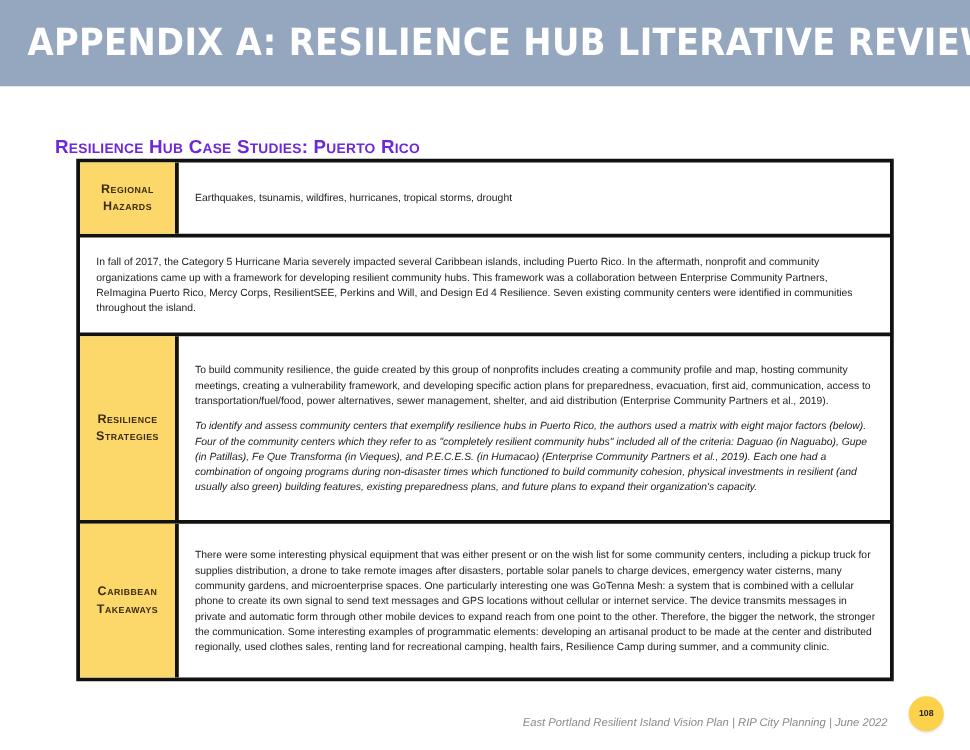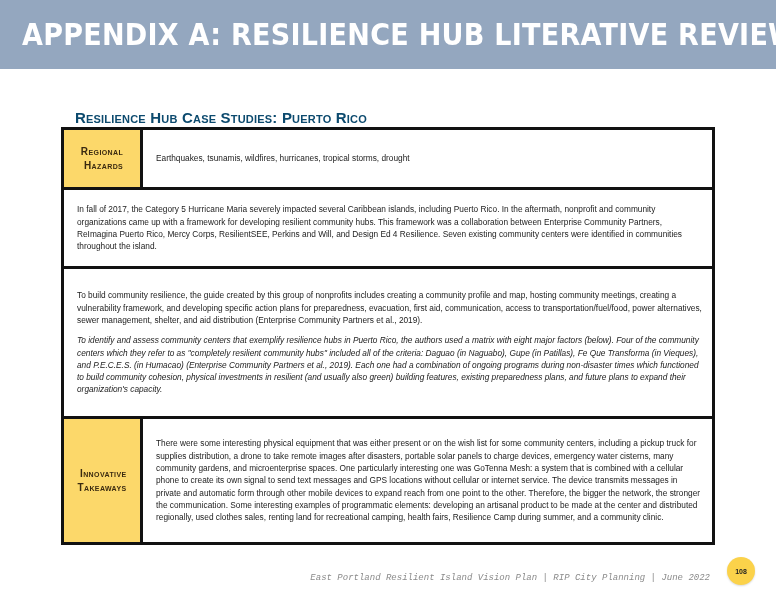--- a/index.html
+++ b/index.html
@@ -17,26 +17,26 @@
       font-weight: bold;
       font-size: 30px;
       letter-spacing: 0.3px;
       color: #ffffff;
       transform: scaleX(0.9);
       transform-origin: left center;
       white-space: nowrap;
     }
 
     .section-title {
-      position: absolute; left: 75px; top: 109px;
+      position: absolute; left: 44px; top: 109px;
       font-family: "Liberation Sans", sans-serif;
       font-weight: bold;
       font-variant: small-caps;
       font-size: 15px;
-      color: #0c4a6e;
+      color: #6d28d9;
       letter-spacing: 0.2px;
       white-space: nowrap;
     }
 
     .table {
       position: absolute; left: 61px; top: 127px; width: 654px; height: 418px;
       border: 3px solid #111;
       display: flex; flex-direction: column;
       background: #fff;
     }
@@ -58,36 +58,35 @@
     }
     .label-cell span {
       font-family: "Liberation Sans", sans-serif;
       font-weight: bold;
       font-variant: small-caps;
       font-size: 10px;
       line-height: 14px;
       color: #3a2a10;
       letter-spacing: 0.4px;
       white-space: pre-line;
-      text-align: right;
     }
     .content-cell {
       flex: 1;
       padding: 0 10px 0 13px;
       display: flex; flex-direction: column; justify-content: center;
       font-family: "Liberation Sans", sans-serif;
       font-size: 8.3px;
       line-height: 12.3px;
       color: #222;
     }
     .content-cell p + p { margin-top: 8px; font-style: italic; }
 
     .footer-text {
       position: absolute; right: 66px; top: 573px;
-      font-family: Liberation Mono, monospace;
+      font-family: Liberation Sans, sans-serif;
       font-style: italic;
       font-size: 9px;
       color: #8a8a8a;
       white-space: nowrap;
     }
     .page-badge {
       position: absolute; left: 727px; top: 557px;
       width: 28px; height: 28px; border-radius: 50%;
       background: #fbd24a;
       box-shadow: 0 1px 2px rgba(0,0,0,0.15);
@@ -118,29 +117,33 @@
     </div>
   </div>
 
   <div class="row r2">
     <div class="content-cell">
       <p>In fall of 2017, the Category 5 Hurricane Maria severely impacted several Caribbean islands, including Puerto Rico. In the aftermath, nonprofit and community organizations came up with a framework for developing resilient community hubs. This framework was a collaboration between Enterprise Community Partners, ReImagina Puerto Rico, Mercy Corps, ResilientSEE, Perkins and Will, and Design Ed 4 Resilience. Seven existing community centers were identified in communities throughout the island.</p>
     </div>
   </div>
 
   <div class="row r3">
+    <div class="label-cell">
+      <span>Resilience
+Strategies</span>
+    </div>
     <div class="content-cell">
       <p>To build community resilience, the guide created by this group of nonprofits includes creating a community profile and map, hosting community meetings, creating a vulnerability framework, and developing specific action plans for preparedness, evacuation, first aid, communication, access to transportation/fuel/food, power alternatives, sewer management, shelter, and aid distribution (Enterprise Community Partners et al., 2019).</p>
       <p>To identify and assess community centers that exemplify resilience hubs in Puerto Rico, the authors used a matrix with eight major factors (below). Four of the community centers which they refer to as "completely resilient community hubs" included all of the criteria: Daguao (in Naguabo), Gupe (in Patillas), Fe Que Transforma (in Vieques), and P.E.C.E.S. (in Humacao) (Enterprise Community Partners et al., 2019). Each one had a combination of ongoing programs during non-disaster times which functioned to build community cohesion, physical investments in resilient (and usually also green) building features, existing preparedness plans, and future plans to expand their organization's capacity.</p>
     </div>
   </div>
 
   <div class="row r4">
     <div class="label-cell">
-      <span>Innovative
+      <span>Caribbean
 Takeaways</span>
     </div>
     <div class="content-cell">
       <p>There were some interesting physical equipment that was either present or on the wish list for some community centers, including a pickup truck for supplies distribution, a drone to take remote images after disasters, portable solar panels to charge devices, emergency water cisterns, many community gardens, and microenterprise spaces. One particularly interesting one was GoTenna Mesh: a system that is combined with a cellular phone to create its own signal to send text messages and GPS locations without cellular or internet service. The device transmits messages in private and automatic form through other mobile devices to expand reach from one point to the other. Therefore, the bigger the network, the stronger the communication. Some interesting examples of programmatic elements: developing an artisanal product to be made at the center and distributed regionally, used clothes sales, renting land for recreational camping, health fairs, Resilience Camp during summer, and a community clinic.</p>
     </div>
   </div>
 </div>
 
 <div class="footer-text">East Portland Resilient Island Vision Plan  | RIP City Planning  |  June 2022</div>
 <div class="page-badge">108</div>

